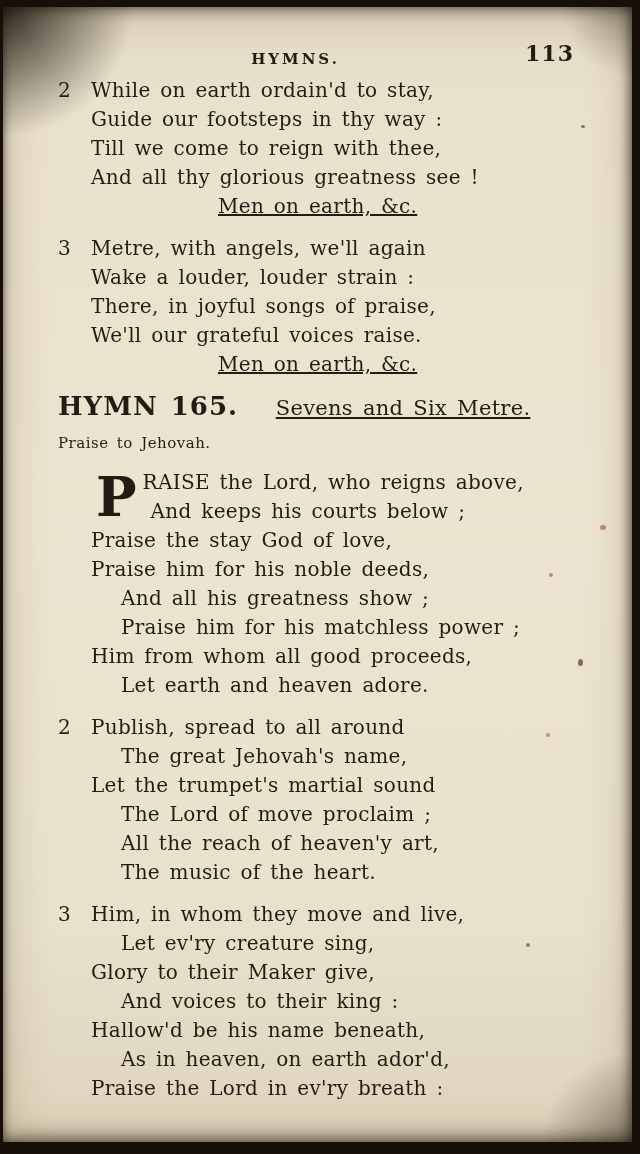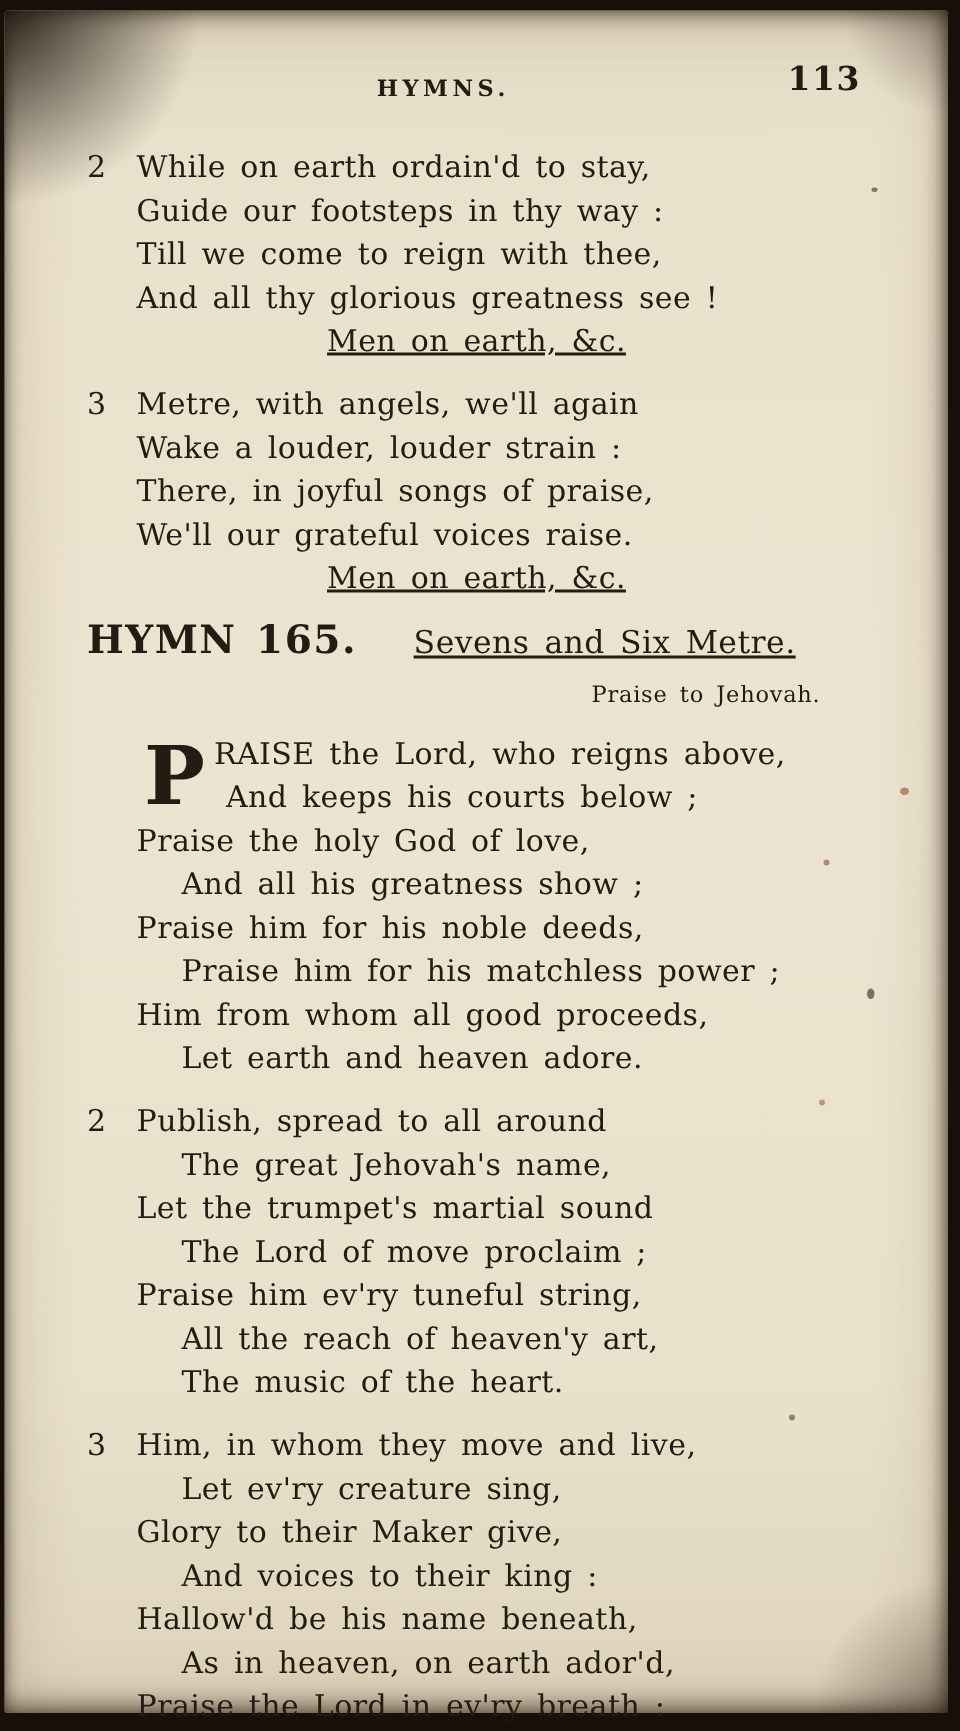--- a/index.html
+++ b/index.html
@@ -33,36 +33,36 @@
     pointer-events:none;
   }
   .content{
     position:relative;
     padding:36px 55px 0 55px;
     font-size:20px;
     line-height:29px;
     word-spacing:3px;
     letter-spacing:.3px;
   }
-  .header{position:relative;height:26px;margin-bottom:28px;}
+  .header{position:relative;height:26px;margin-bottom:7px;}
   .running-title{
     position:absolute;left:calc(50% - 22px);transform:translateX(-50%);
     top:2px;font-size:15px;font-weight:bold;letter-spacing:3px;
   }
   .page-number{position:absolute;right:3px;top:-4px;font-size:22px;font-weight:bold;letter-spacing:1px;text-align:right;}
   .verse{margin-bottom:13px;}
   .line{padding-left:33px;white-space:nowrap;}
   .line.numbered{padding-left:0;}
   .vnum{display:inline-block;width:33px;}
   .line.ind{padding-left:63px;}
   .refrain{padding-left:160px;white-space:nowrap;text-decoration:underline;}
   .hymn-heading{margin:10px 0 6px 0;white-space:nowrap;}
   .hymn-number{font-size:26px;font-weight:bold;letter-spacing:1px;}
   .hymn-metre{font-size:21px;margin-left:28px;text-decoration:underline;}
-  .hymn-subtitle{text-align:right;font-size:15px;margin-bottom:10px;letter-spacing:.5px;padding-right:30px;}
+  .hymn-subtitle{text-align:left;font-size:15px;margin-bottom:10px;letter-spacing:.5px;padding-right:30px;}
   .dropcap-row{display:flex;align-items:flex-start;padding-left:38px;}
   .dropcap{
     font-size:54px;line-height:52px;font-weight:bold;
     margin:3px 6px 0 0;letter-spacing:0;
   }
   .dropcap-lines .line{padding-left:0;}
   .dropcap-lines .line.second{padding-left:8px;}
   .speck{position:absolute;border-radius:50%;pointer-events:none;}
   .speck.s1{left:578px;top:118px;width:4px;height:3px;background:rgba(60,40,20,.6);}
   .speck.s2{left:597px;top:518px;width:6px;height:5px;background:rgba(150,60,30,.55);}
@@ -110,36 +110,35 @@
       <div class="hymn-subtitle">Praise to Jehovah.</div>
 
       <div class="verse">
         <div class="dropcap-row">
           <span class="dropcap">P</span>
           <div class="dropcap-lines">
             <div class="line">RAISE the Lord, who reigns above,</div>
             <div class="line second">And keeps his courts below ;</div>
           </div>
         </div>
-        <div class="line">Praise the holy God of love,</div>
+        <div class="line">Praise the stay God of love,</div>
+        <div class="line">Praise him for his noble deeds,</div>
         <div class="line ind">And all his greatness show ;</div>
-        <div class="line">Praise him for his noble deeds,</div>
         <div class="line ind">Praise him for his matchless power ;</div>
         <div class="line">Him from whom all good proceeds,</div>
         <div class="line ind">Let earth and heaven adore.</div>
       </div>
 
       <div class="verse">
         <div class="line numbered">
           <span class="vnum">2</span><span>Publish, spread to all around</span>
         </div>
         <div class="line ind">The great Jehovah's name,</div>
         <div class="line">Let the trumpet's martial sound</div>
         <div class="line ind">The Lord of move proclaim ;</div>
-        <div class="line">Praise him ev'ry tuneful string,</div>
         <div class="line ind">All the reach of heaven'y art,</div>
         <div class="line ind">The music of the heart.</div>
       </div>
 
       <div class="verse">
         <div class="line numbered">
           <span class="vnum">3</span><span>Him, in whom they move and live,</span>
         </div>
         <div class="line ind">Let ev'ry creature sing,</div>
         <div class="line">Glory to their Maker give,</div>

